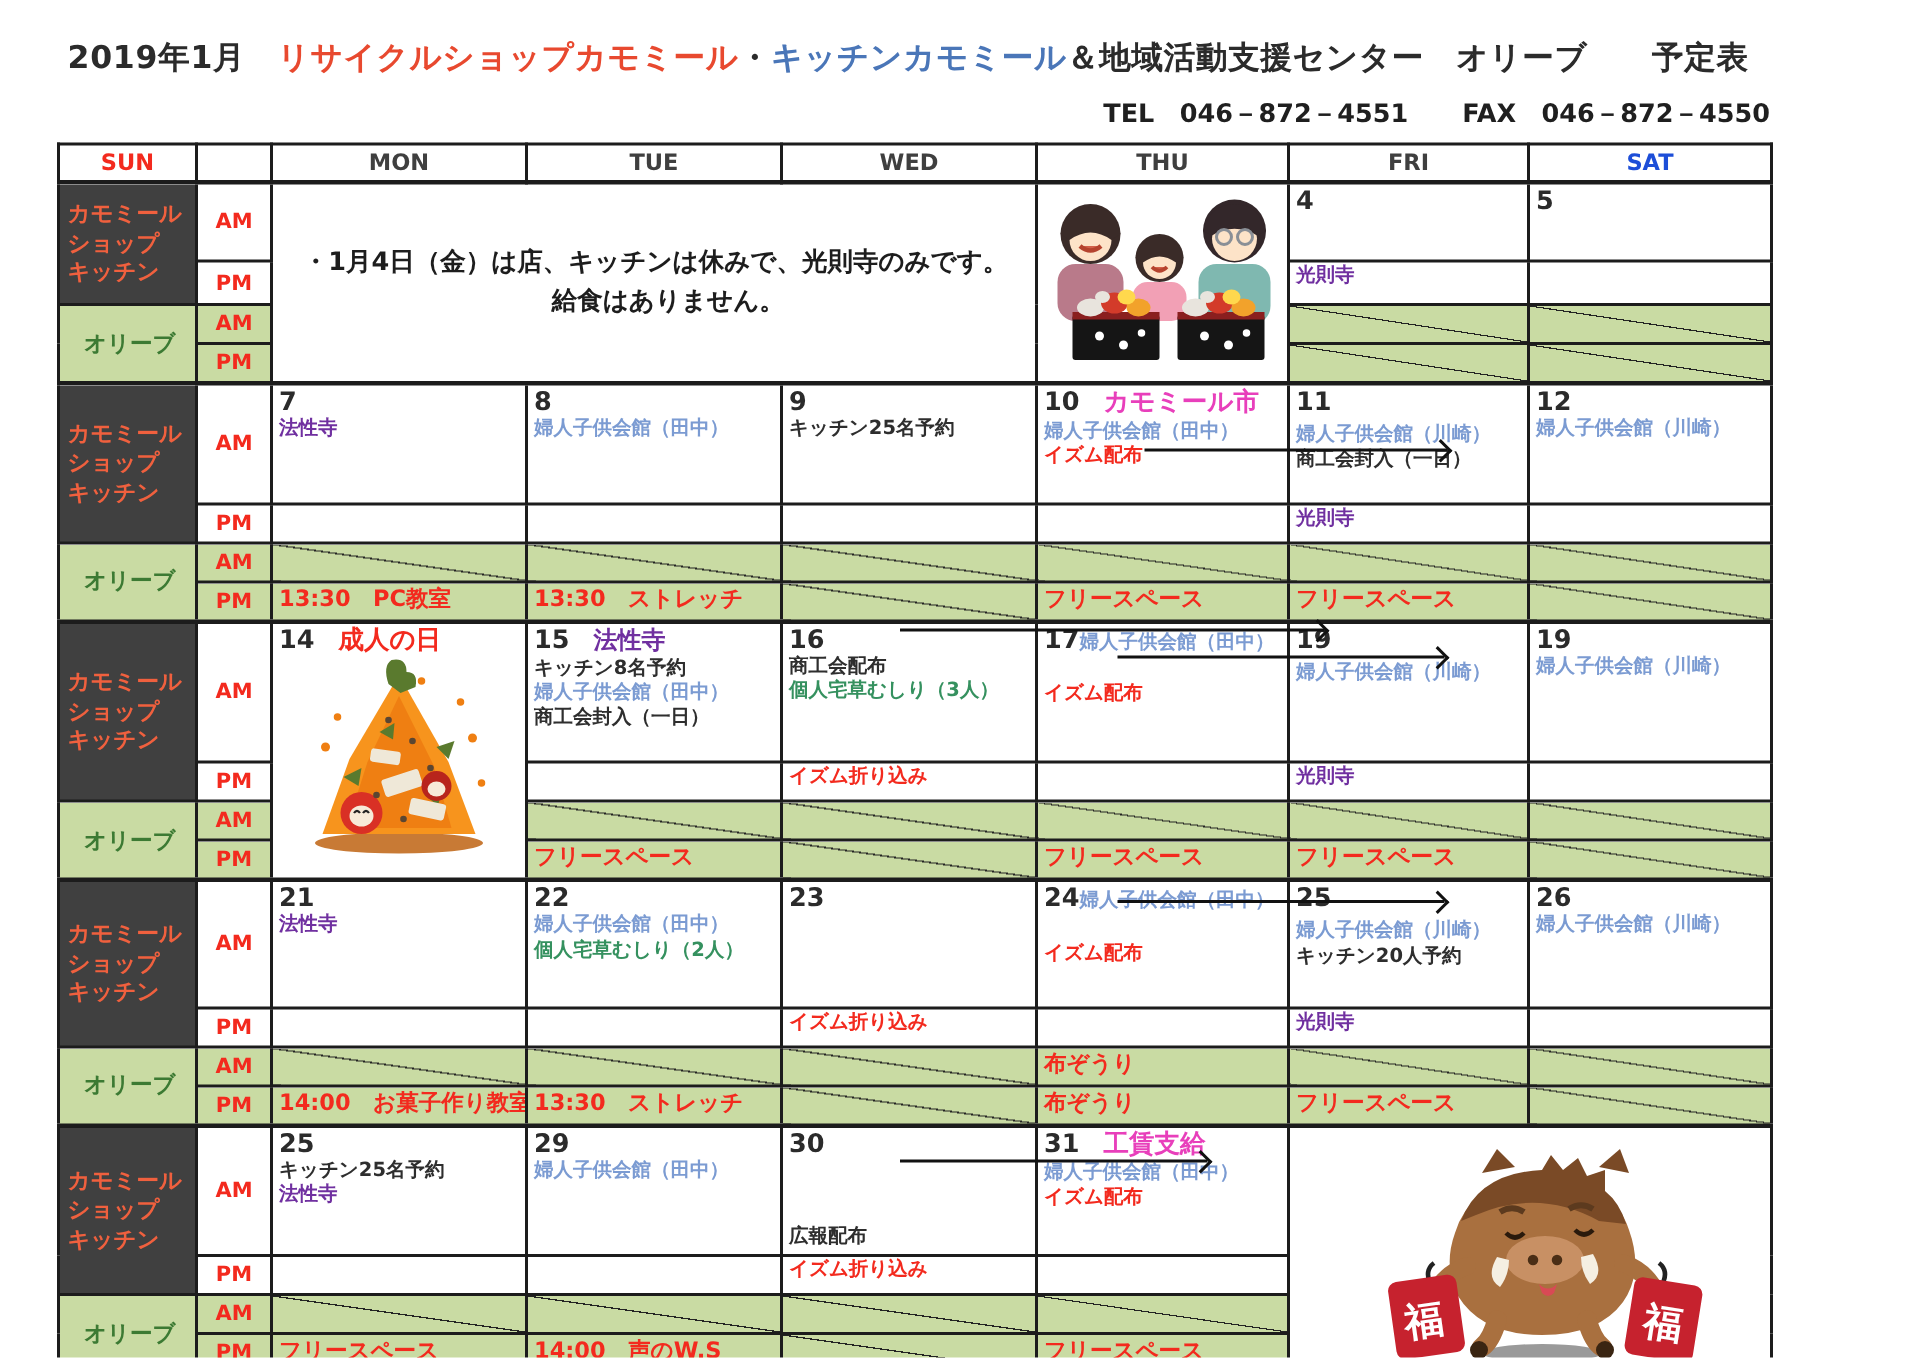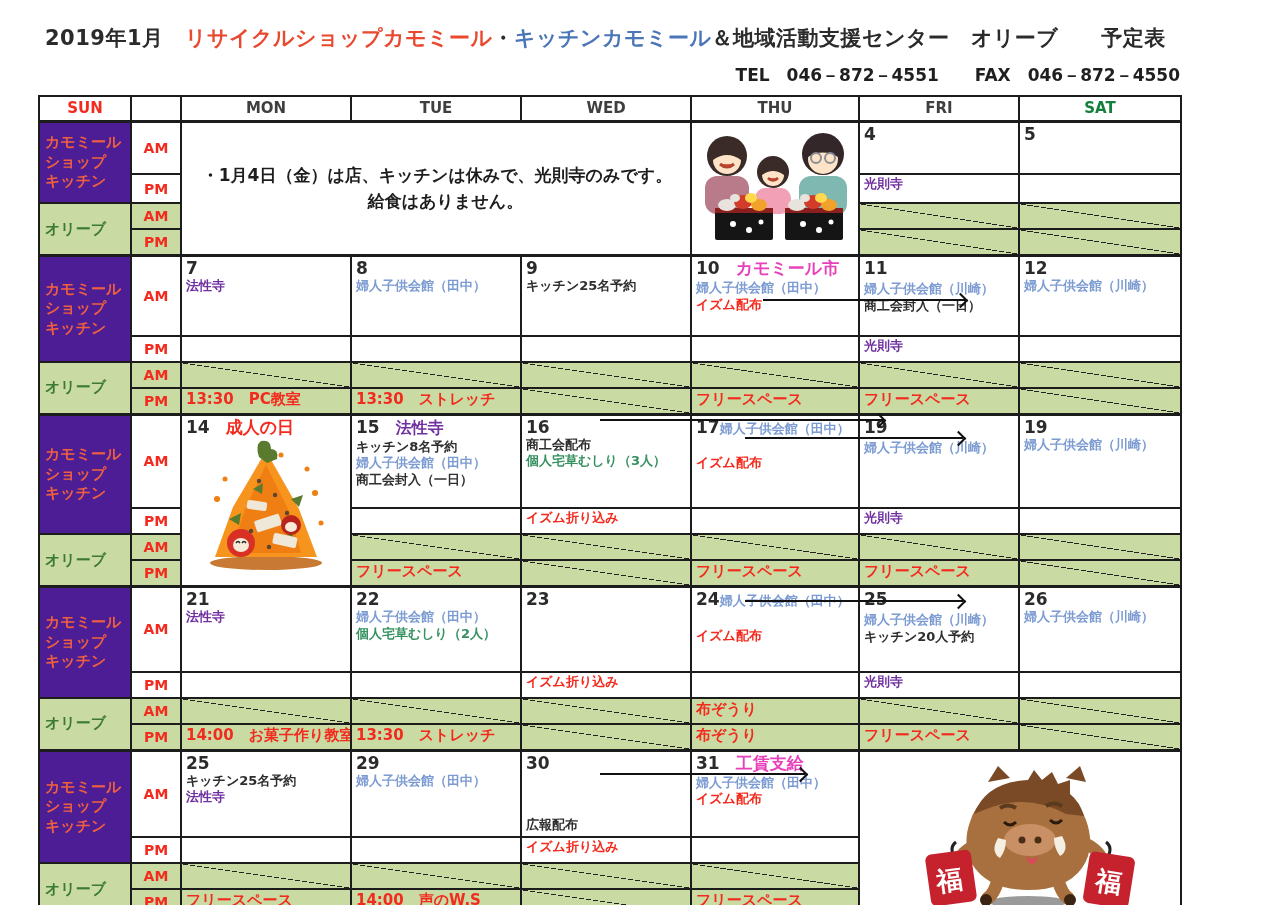--- a/index.html
+++ b/index.html
@@ -14,24 +14,24 @@
   .contact span { margin-left:30px; }
 
   .cal-wrap { position:relative; margin:8px 0 0 38px; width:1142px; }
 
   table { border-collapse:collapse; table-layout:fixed; width:1142px; }
   td, th { border:2px solid #1c1c1c; vertical-align:top; padding:1px 4px; overflow:hidden; }
   tr.blk td, tr.blk th { border-top-width:3px; }
 
   th { font-size:15px; color:#3f3f3f; text-align:center; vertical-align:middle; padding:2px; }
   th.sun { color:#F32A1E; }
-  th.sat { color:#15803d; }
-
-  .shop-label { vertical-align:middle; color:#F0603E; font-size:15px; line-height:1.3; padding-left:5px; background:#4c1d95; }
-  .olive-label { vertical-align:middle; color:#3C7A33; font-size:15px; padding-left:5px; }
+  th.sat { color:#1d4ed8; }
+
+  .shop-label { vertical-align:middle; color:#F0603E; font-size:15px; line-height:1.3; padding-left:5px; background:#404040; }
+  .olive-label { vertical-align:middle; color:#3C7A33; font-size:15px; padding-left:16px; }
   .ampm { vertical-align:middle; text-align:center; color:#F32A1E; font-size:14px; padding:4px; }
   .olive { background:#C9DBA3; }
   .x { background-color:#C9DBA3;
        background-image:linear-gradient(to bottom left, transparent 49.2%, #222 49.2%, #222 50.8%, transparent 50.8%); }
 
   .day { font-size:17px; color:#2b2b2b; }
   .ln { font-size:13px; line-height:1.28; white-space:nowrap; }
   .inline-sm { font-size:13px; }
   .purple { color:#7030A0; }
   .blue   { color:#7B9BD2; }

